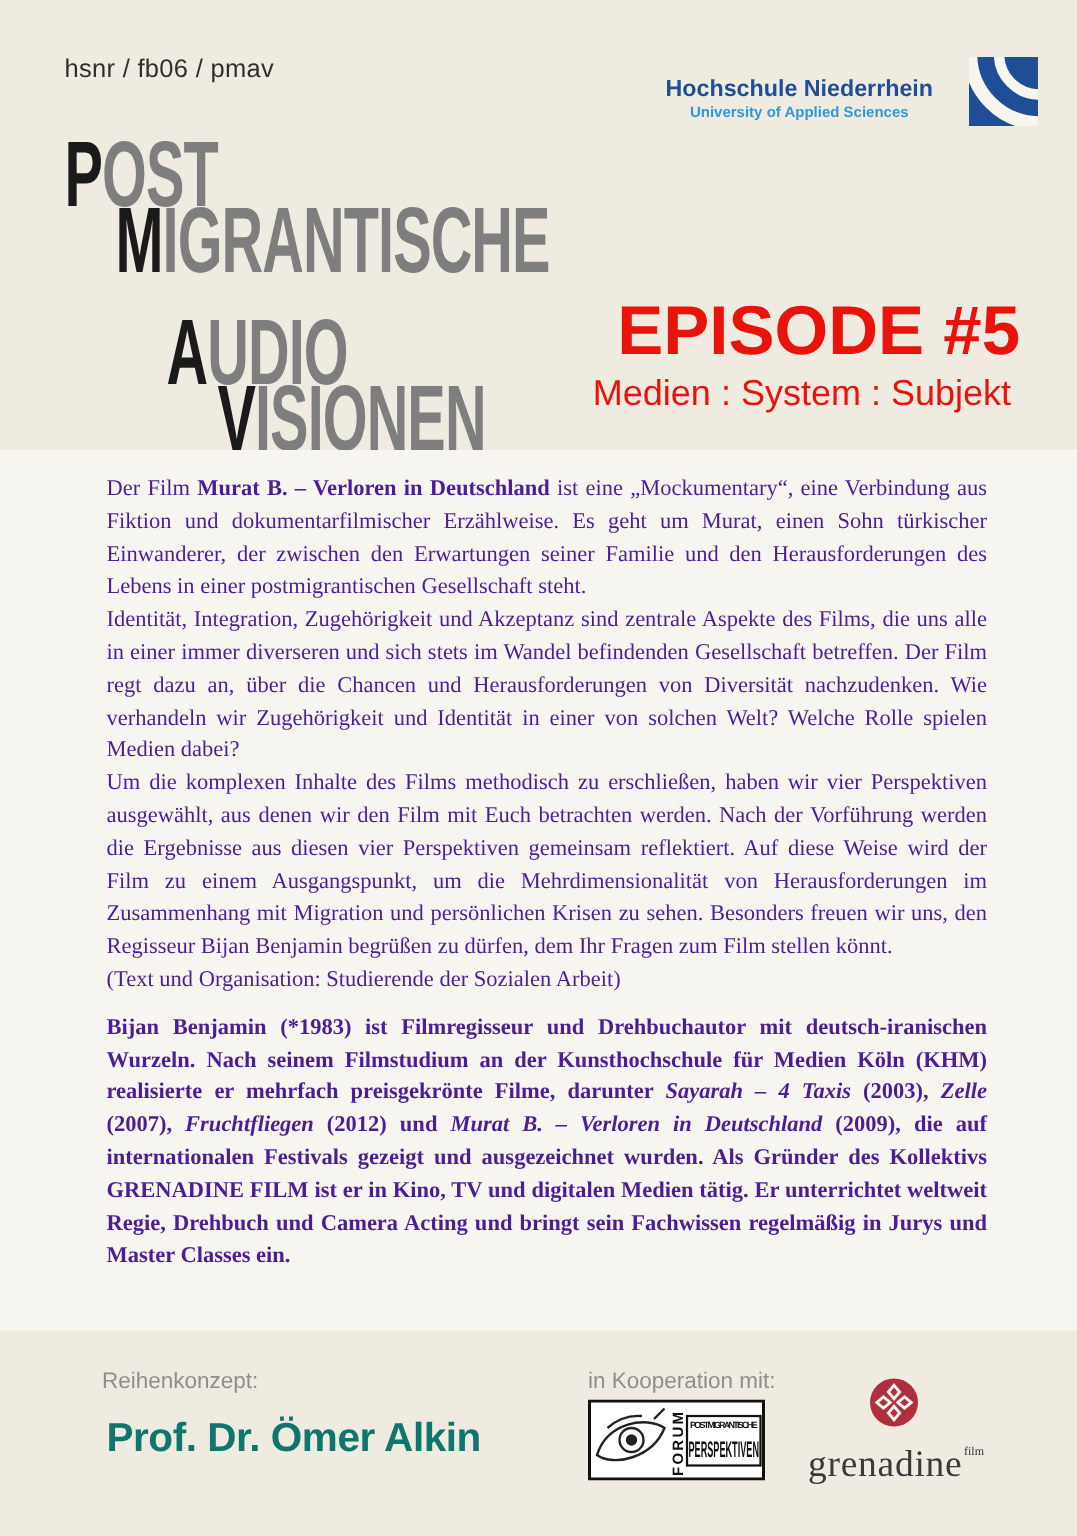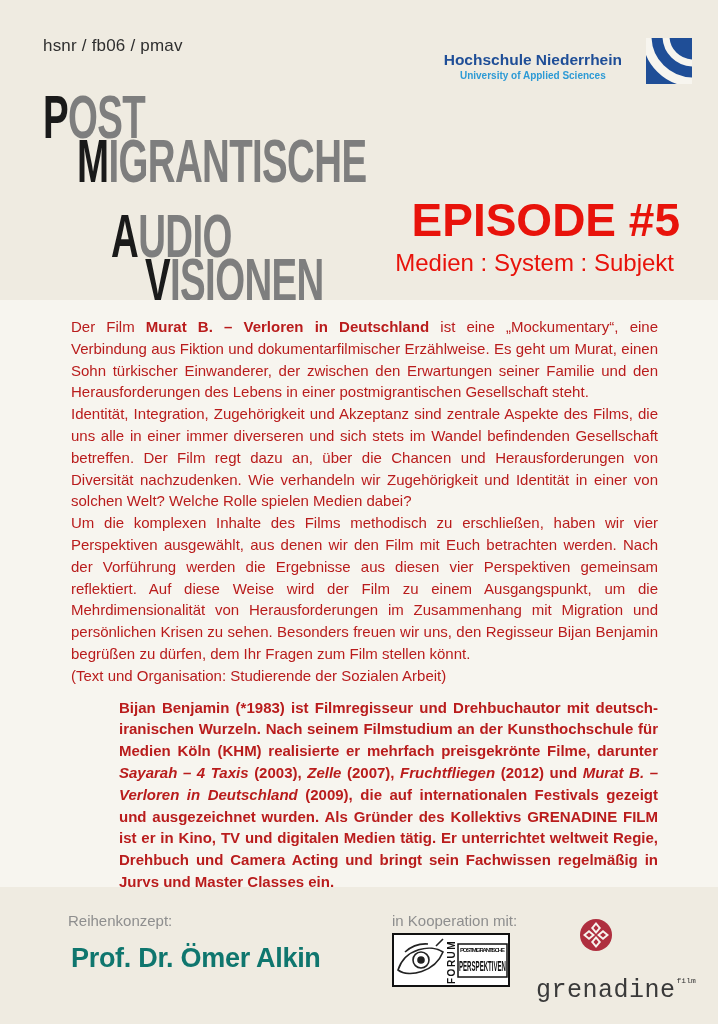--- a/index.html
+++ b/index.html
@@ -40,42 +40,42 @@
   .episode-block{position:absolute; right:38px; top:197px; text-align:right;}
   .episode-title{font-size:46px; line-height:46px; font-weight:bold; color:var(--red); letter-spacing:0;}
   .episode-subtitle{font-size:24px; line-height:24px; color:var(--red); margin-top:8px; padding-right:6px;}
   
   .body-band{
     position:absolute; left:0; top:300px; width:718px; height:587px;
     background:var(--bodybg); box-sizing:border-box;
     padding:16px 60px 0 71px;
   }
   .par{
-    margin:0; font-size:15px; line-height:21.8px; color:#b91c1c;
-    text-align:justify; text-justify:inter-word;
+    margin:0; font-size:15px; line-height:21.8px; color:#4c1d95;
+    text-align:justify; text-justify:inter-word;font-family:Liberation Serif, serif;
   }
   .par.gap{margin-top:10px;}
-  .par.bold{font-weight:bold;margin-left:48px;}
+  .par.bold{font-weight:bold;}
   .par span.b{font-weight:bold;}
   .par span.i{font-style:italic;}
   
   .footer-band{position:absolute; left:0; top:887px; width:718px; height:137px; background:var(--beige);}
   .coop-label,.series-label{font-size:15px; color:#8E8E8E;}
   .series-label{position:absolute; left:68px; top:25px;}
   .series-name{
     position:absolute; left:71px; top:56px;
     font-size:27px; font-weight:bold; color:#0f766e; letter-spacing:-0.3px;
   }
   .coop-label{position:absolute; left:392px; top:25px;}
   .forum-logo{position:absolute; left:392px; top:46px;}
   .grenadine{position:absolute; left:536px; top:30px; width:120px; text-align:center;}
   .gren-mark{display:block; margin:0 auto;}
   .gren-word{
-    font-family:Liberation Mono, monospace; font-size:25px; color:#3A3A3A;
-    letter-spacing:0.5px; line-height:26px; margin-top:15px; white-space:nowrap;
+    font-family:Liberation Serif, serif; font-size:25px; color:#3A3A3A;
+    letter-spacing:0.5px; line-height:26px; margin-top:2px; white-space:nowrap;text-align:right;
   }
   .gren-word sup{font-size:8px; letter-spacing:0; color:#333; vertical-align:14px; margin-left:1px;}
 </style>
 </head>
 <body>
 
 <div class="page">
 
   <div class="meta">hsnr / fb06 / pmav</div>
 

